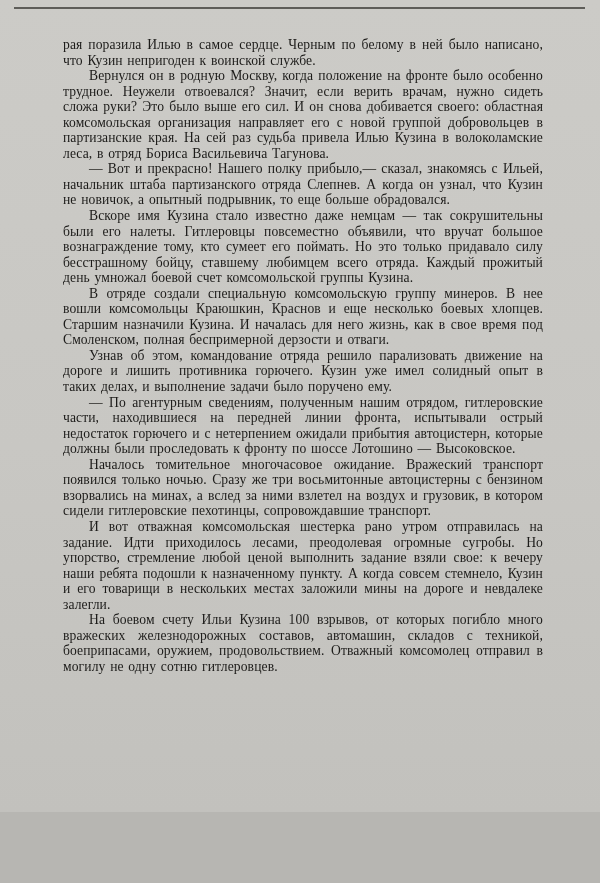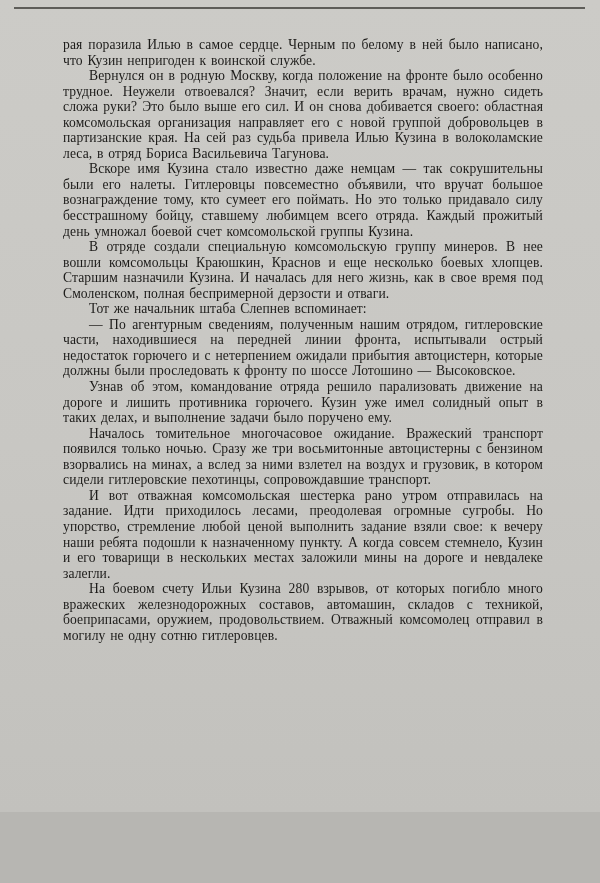--- a/index.html
+++ b/index.html
@@ -55,23 +55,23 @@
   }
 </style>
 </head>
 <body>
 
 <div class="page">
   <div class="scan-edge-top"></div>
   <div class="page-text">
       <p>рая поразила Илью в самое сердце. Черным по белому в ней было написано, что Кузин непригоден к воинской службе.</p>
       <p>Вернулся он в родную Москву, когда положение на фронте было особенно трудное. Неужели отвоевался? Значит, если верить врачам, нужно сидеть сложа руки? Это было выше его сил. И он снова добивается своего: областная комсомольская организация направляет его с новой группой добровольцев в партизанские края. На сей раз судьба привела Илью Кузина в волоколамские леса, в отряд Бориса Васильевича Тагунова.</p>
+      <p>— Вот и прекрасно! Нашего полку прибыло,— сказал, знакомясь с Ильей, начальник штаба партизанского отряда Слепнев. А когда он узнал, что Кузин не новичок, а опытный подрывник, то еще больше обрадовался.</p>
       <p>Вскоре имя Кузина стало известно даже немцам — так сокрушительны были его налеты. Гитлеровцы повсеместно объявили, что вручат большое вознаграждение тому, кто сумеет его поймать. Но это только придавало силу бесстрашному бойцу, ставшему любимцем всего отряда. Каждый прожитый день умножал боевой счет комсомольской группы Кузина.</p>
       <p>В отряде создали специальную комсомольскую группу минеров. В нее вошли комсомольцы Краюшкин, Краснов и еще несколько боевых хлопцев. Старшим назначили Кузина. И началась для него жизнь, как в свое время под Смоленском, полная беспримерной дерзости и отваги.</p>
-      <p>Тот же начальник штаба Слепнев вспоминает:</p>
+      <p>Узнав об этом, командование отряда решило парализовать движение на дороге и лишить противника горючего. Кузин уже имел солидный опыт в таких делах, и выполнение задачи было поручено ему.</p>
       <p>— По агентурным сведениям, полученным нашим отрядом, гитлеровские части, находившиеся на передней линии фронта, испытывали острый недостаток горючего и с нетерпением ожидали прибытия автоцистерн, которые должны были проследовать к фронту по шоссе Лотошино — Высоковское.</p>
-      <p>Узнав об этом, командование отряда решило парализовать движение на дороге и лишить противника горючего. Кузин уже имел солидный опыт в таких делах, и выполнение задачи было поручено ему.</p>
       <p>Началось томительное многочасовое ожидание. Вражеский транспорт появился только ночью. Сразу же три восьмитонные автоцистерны с бензином взорвались на минах, а вслед за ними взлетел на воздух и грузовик, в котором сидели гитлеровские пехотинцы, сопровождавшие транспорт.</p>
       <p>И вот отважная комсомольская шестерка рано утром отправилась на задание. Идти приходилось лесами, преодолевая огромные сугробы. Но упорство, стремление любой ценой выполнить задание взяли свое: к вечеру наши ребята подошли к назначенному пункту. А когда совсем стемнело, Кузин и его товарищи в нескольких местах заложили мины на дороге и невдалеке залегли.</p>
-      <p>На боевом счету Ильи Кузина 280 взрывов, от которых погибло много вражеских железнодорожных составов, автомашин, складов с техникой, боеприпасами, оружием, продовольствием. Отважный комсомолец отправил в могилу не одну сотню гитлеровцев.</p>
+      <p>На боевом счету Ильи Кузина 100 взрывов, от которых погибло много вражеских железнодорожных составов, автомашин, складов с техникой, боеприпасами, оружием, продовольствием. Отважный комсомолец отправил в могилу не одну сотню гитлеровцев.</p>
     </div>
   <div class="page-number">316</div>
 </div>
 
 </body></html>

